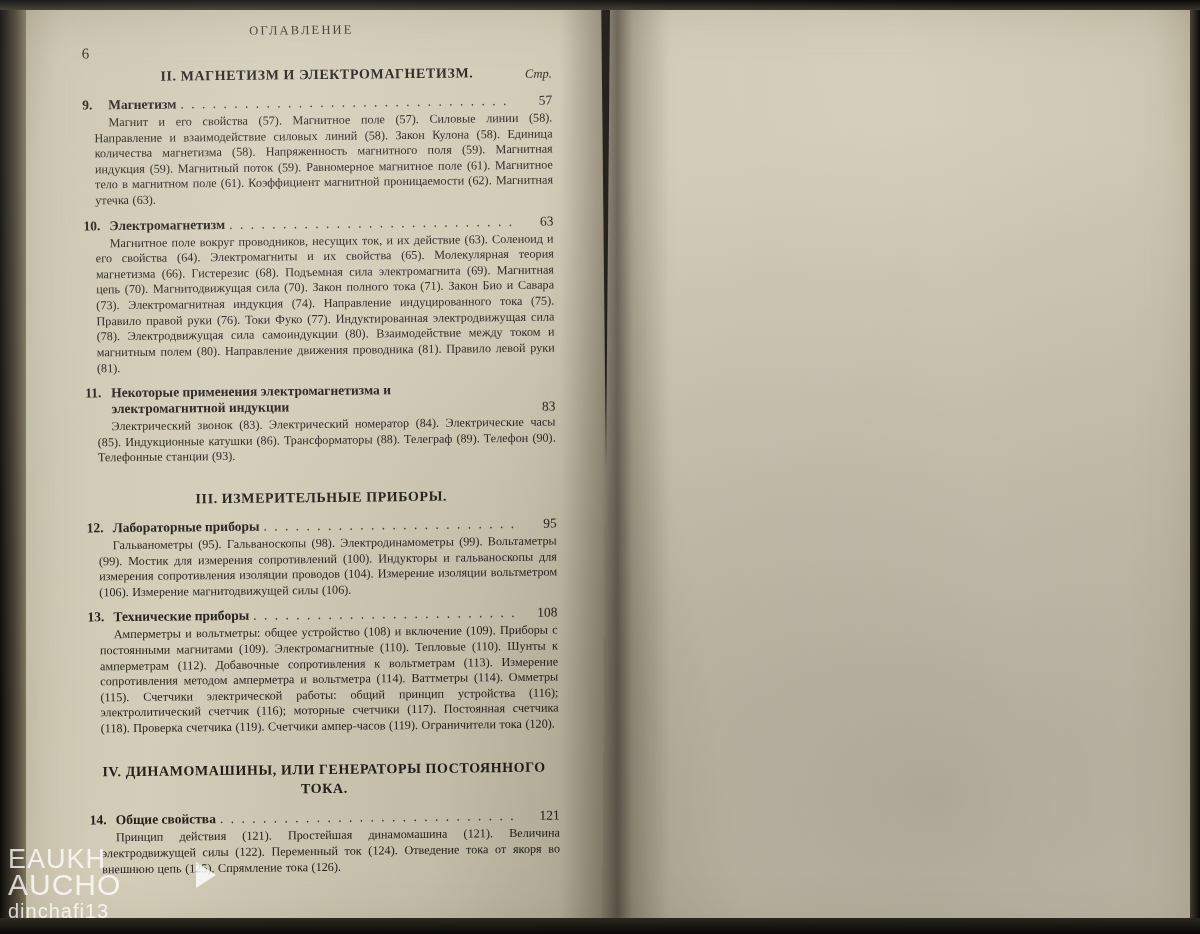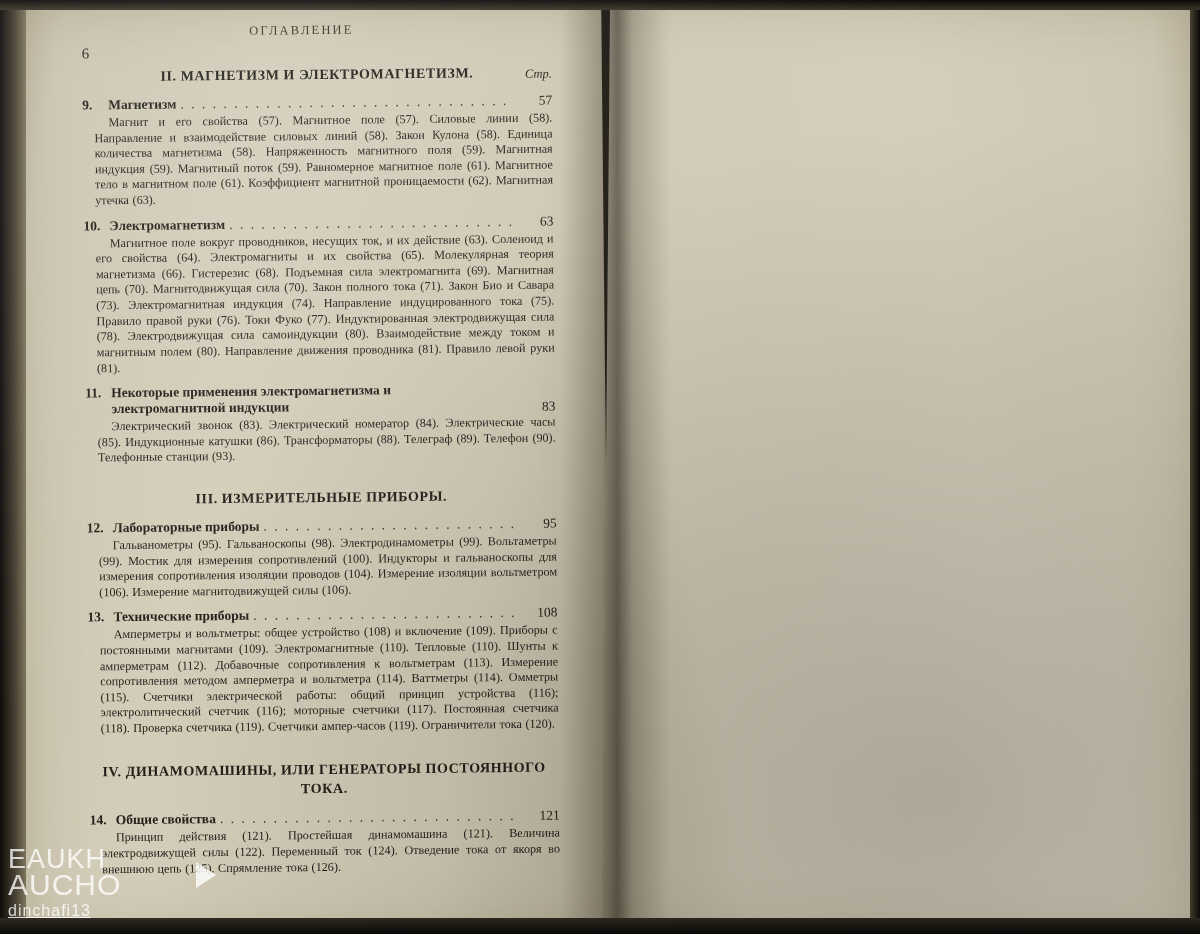--- a/index.html
+++ b/index.html
@@ -103,21 +103,21 @@
     word-spacing:.5px;
   }
 
   
   .wm{
     position:absolute;left:8px;bottom:10px;color:rgba(255,255,255,.78);
     font-family:"Liberation Sans", sans-serif;
   }
   .wm .w1{ font-size:27px;letter-spacing:1px;line-height:26px;}
   .wm .w2{ font-size:30px;letter-spacing:1px;line-height:26px;}
-  .wm .w3{ font-size:16px;letter-spacing:1px;line-height:26px;text-decoration:underline;}
+  .wm .w3{ font-size:20px;letter-spacing:1px;line-height:26px;}
   .wm-play{
     position:absolute;left:196px;bottom:46px;
     width:0;height:0;border-left:20px solid rgba(255,255,255,.8);
     border-top:13px solid transparent;border-bottom:13px solid transparent;
   }
   .grain{
     position:absolute;inset:0;pointer-events:none;
     background:
       radial-gradient(ellipse at 20% 12%, rgba(255,255,255,.10), rgba(0,0,0,0) 55%),
       radial-gradient(ellipse at 78% 85%, rgba(0,0,0,.18), rgba(0,0,0,0) 60%);

